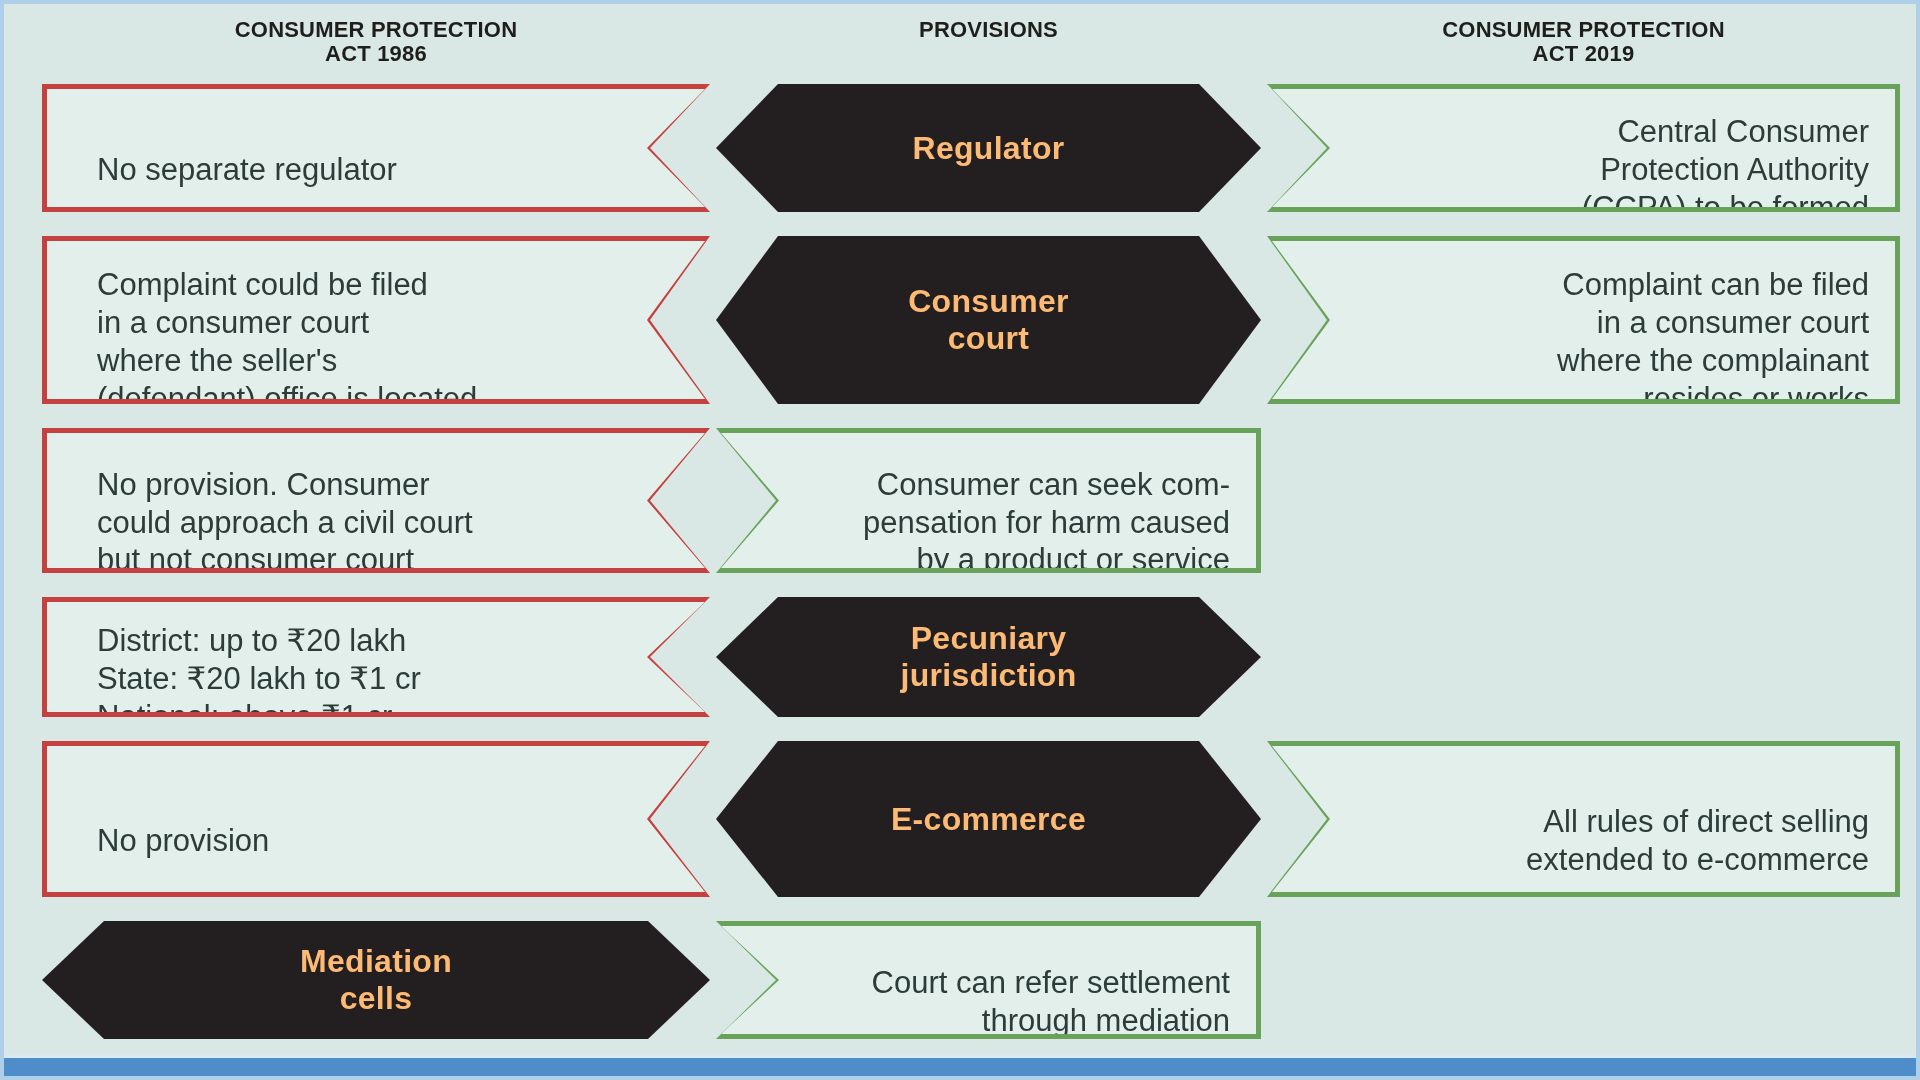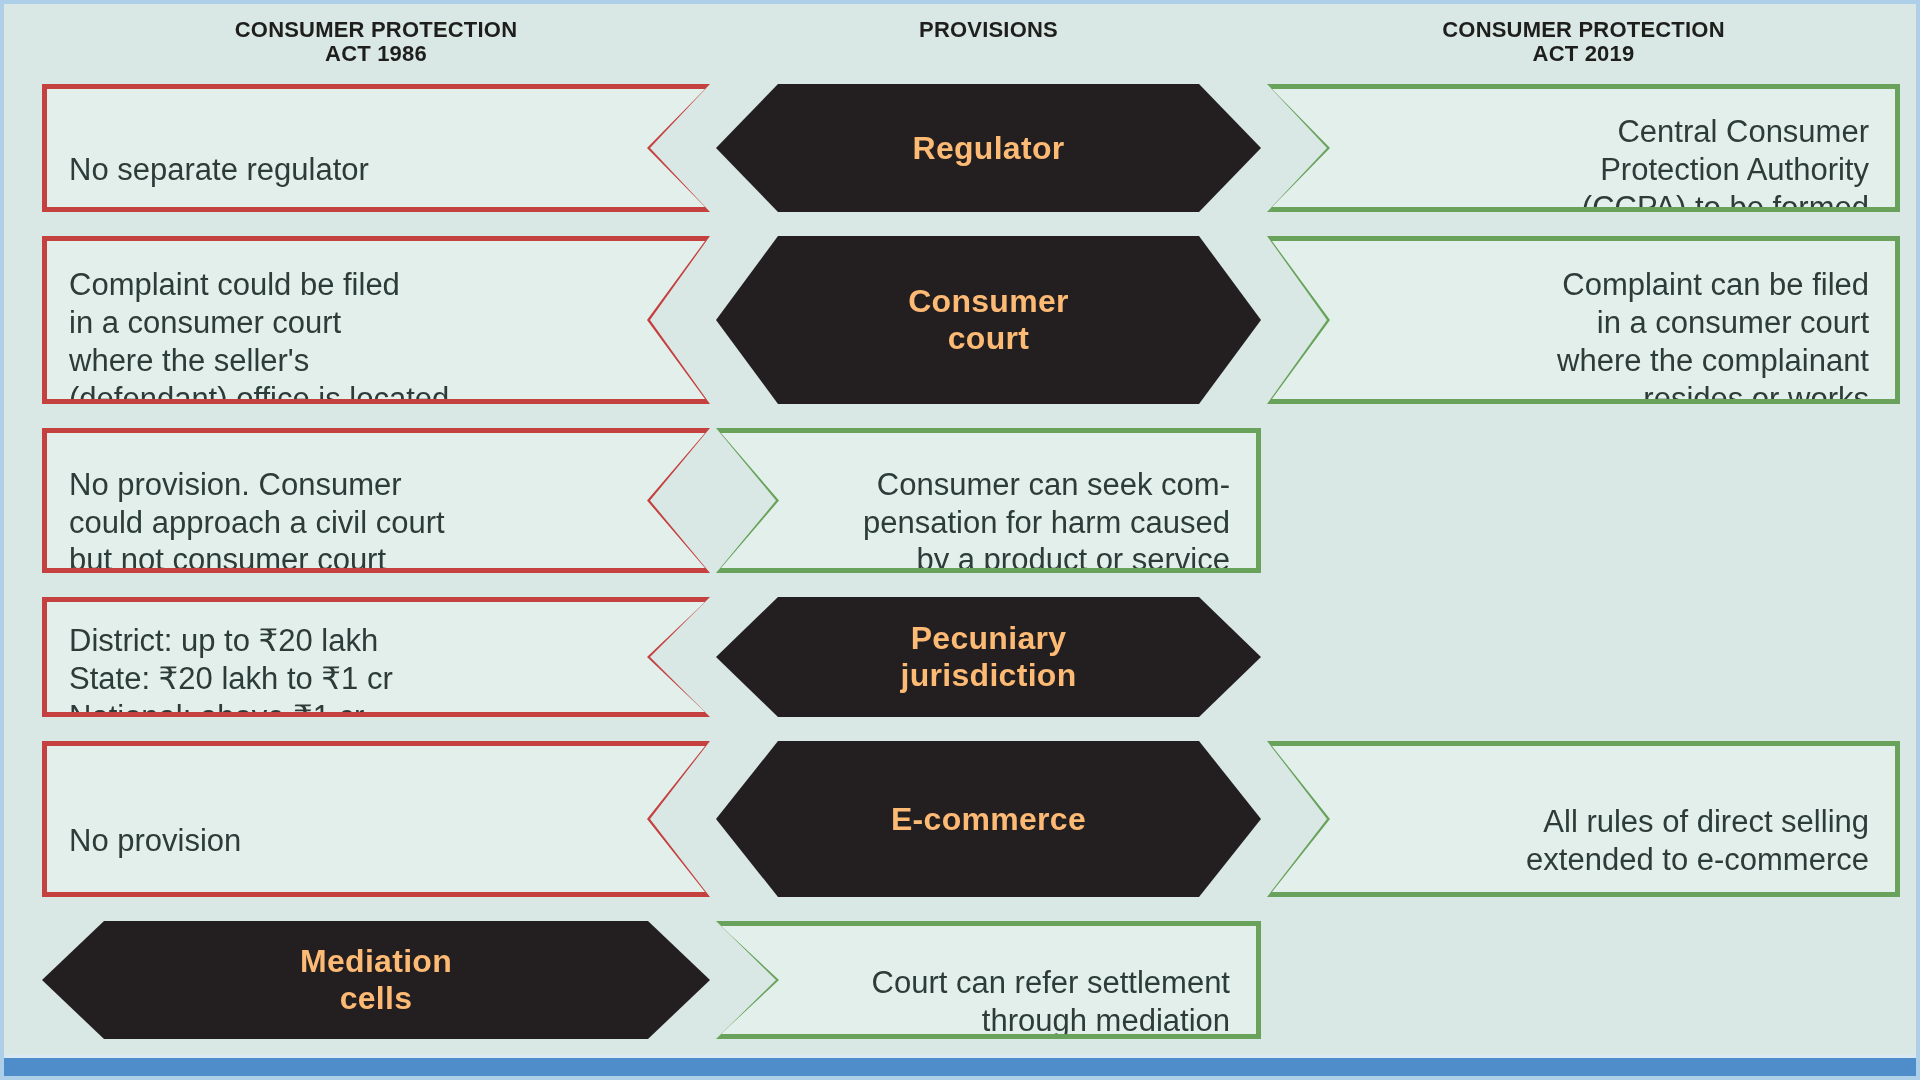--- a/index.html
+++ b/index.html
@@ -24,21 +24,21 @@
   }
   .body-row { margin-bottom:24px; }
 
   
   .ribbon { position:relative; height:100%; }
   .ribbon-red  { background:#c5413f; clip-path:polygon(0 0,100% 0,calc(100% - 60px) 50%,100% 100%,0 100%); }
   .ribbon-red .fill {
     position:absolute; inset:5px; background:#e2efeb;
     clip-path:polygon(0 0,100% 0,calc(100% - 58px) 50%,100% 100%,0 100%);
     display:flex; align-items:center; justify-content:flex-start;
-    padding:0 100px 0 22px; box-sizing:border-box;
+    padding:0 100px 0 50px; box-sizing:border-box;
   }
   .ribbon-green { background:#69a35b; clip-path:polygon(0 0,100% 0,100% 100%,0 100%,60px 50%); }
   .ribbon-green .fill {
     position:absolute; inset:5px; background:#e2efeb;
     clip-path:polygon(0 0,100% 0,100% 100%,0 100%,58px 50%);
     display:flex; align-items:center; justify-content:flex-end;
     padding:0 26px 0 100px; box-sizing:border-box; text-align:right;
   }
   .cell-text {
     font-size:31px; line-height:1.22; color:#2e3c39; white-space:pre-line;margin-top:44px;

